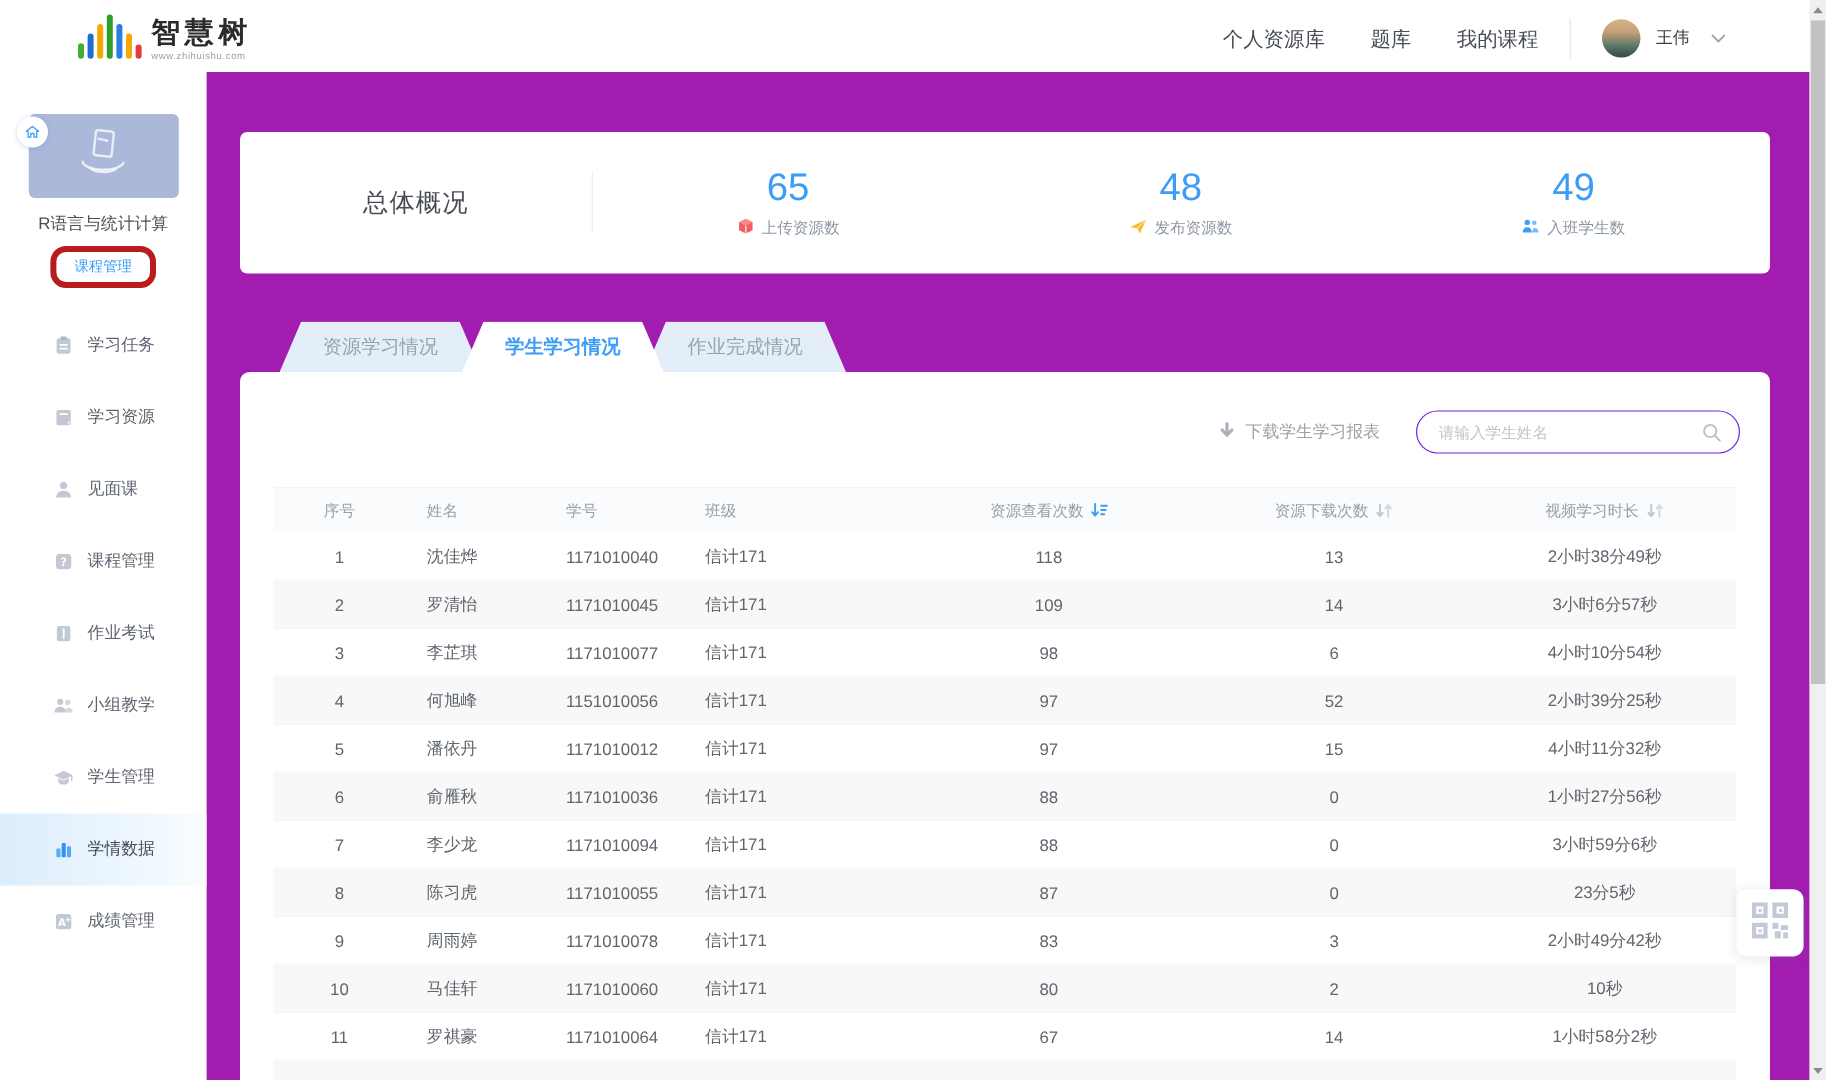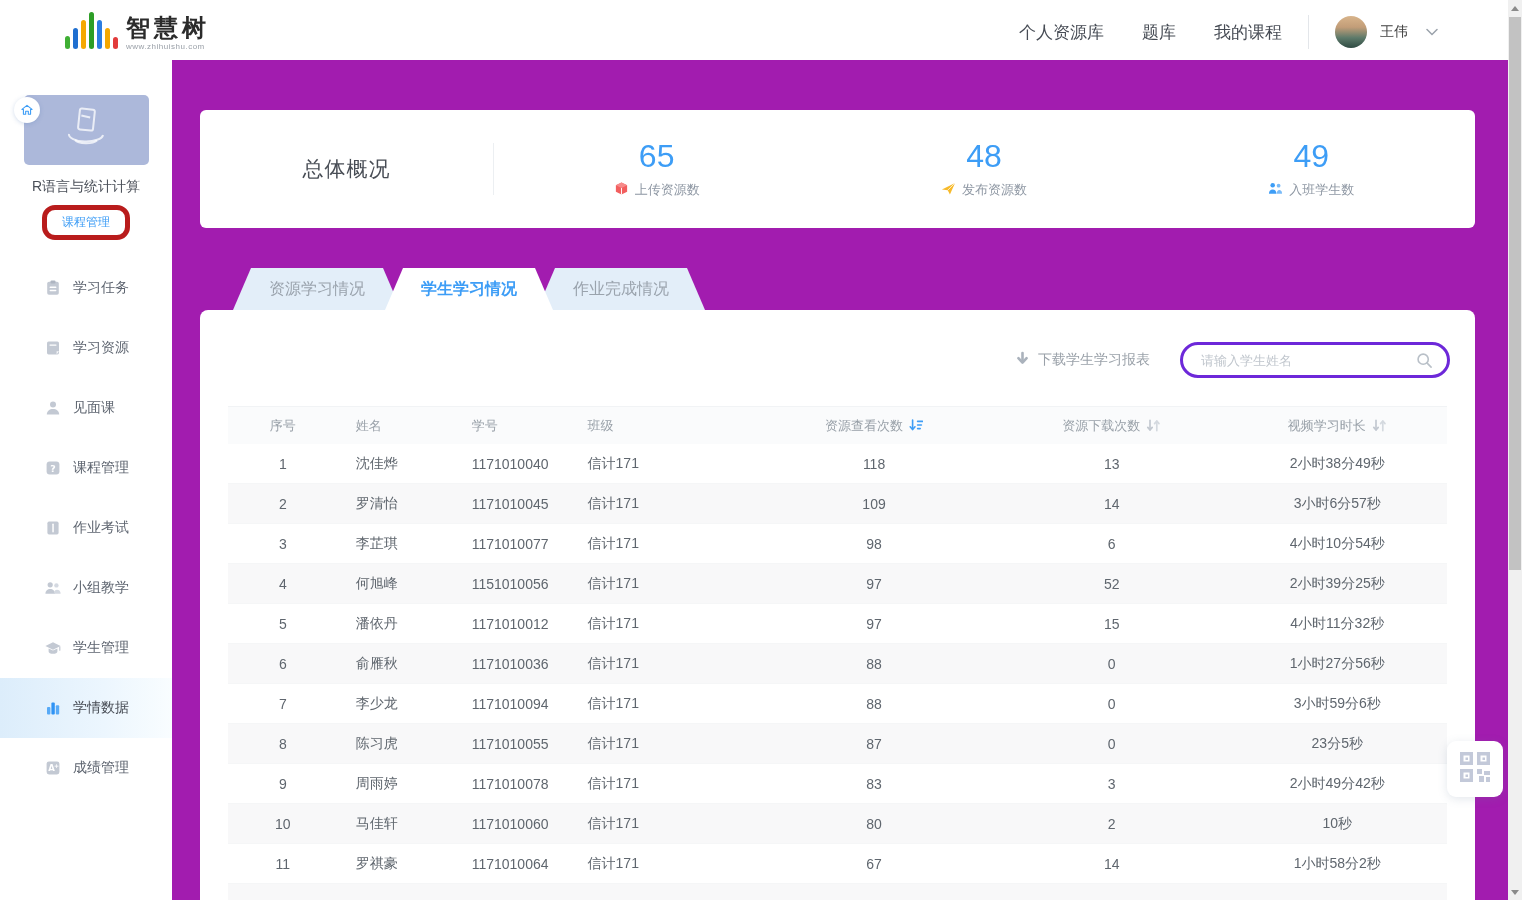--- a/index.html
+++ b/index.html
@@ -108,21 +108,21 @@
   }
   .toolbar {
     display:flex; align-items:center; justify-content:flex-end;
     padding:32px 25px 0 28px; gap:30px; height:68px;
   }
   .download-link {
     display:flex; align-items:center; gap:8px;
     font-size:14px; color:#9aa1a9; cursor:pointer; white-space:nowrap;
   }
   .search-box {
-    width:270px; height:36px; border:3px solid #6d28d9; border-radius:18px;
+    width:270px; height:36px; border:1px solid #6d28d9; border-radius:18px;
     display:flex; align-items:center; padding:0 14px 0 18px; background:#fff;
   }
   .search-box input {
     border:none; outline:none; flex:1; font-size:13px; color:#555;
     font-family:inherit; background:transparent;
   }
   .search-box input::placeholder { color:#c0c6cd; }
   .search-icon { display:inline-flex; cursor:pointer; }
 
   .table { margin:28px 28px 0; }

